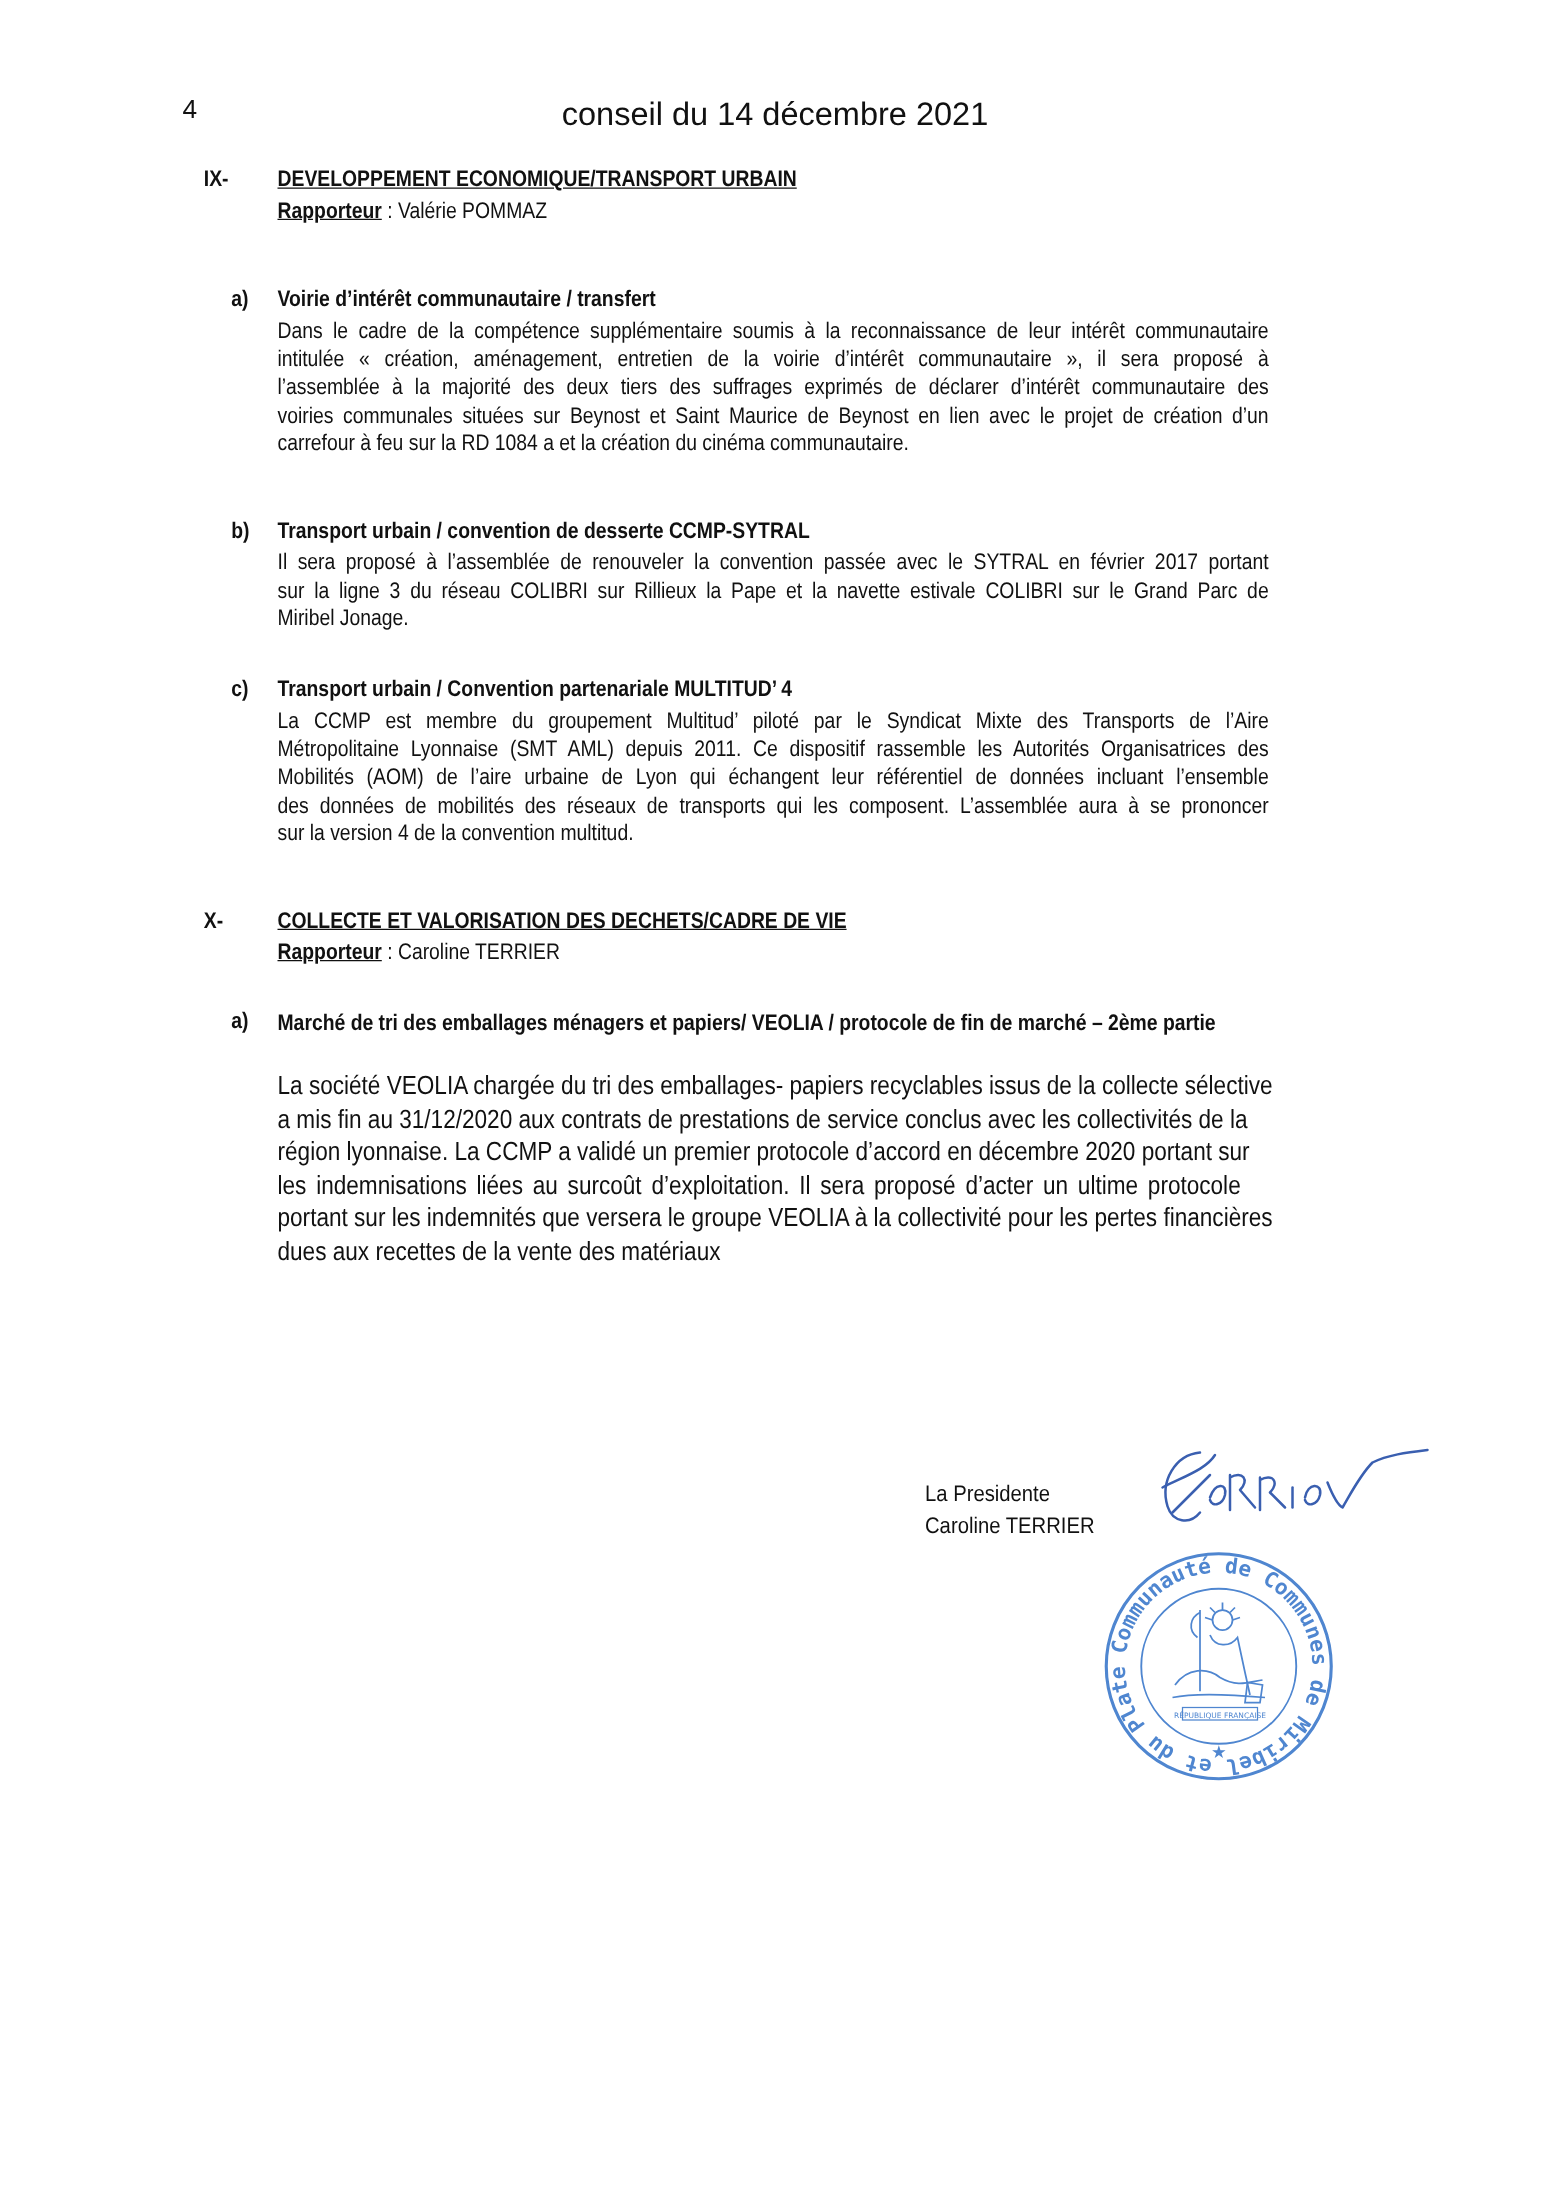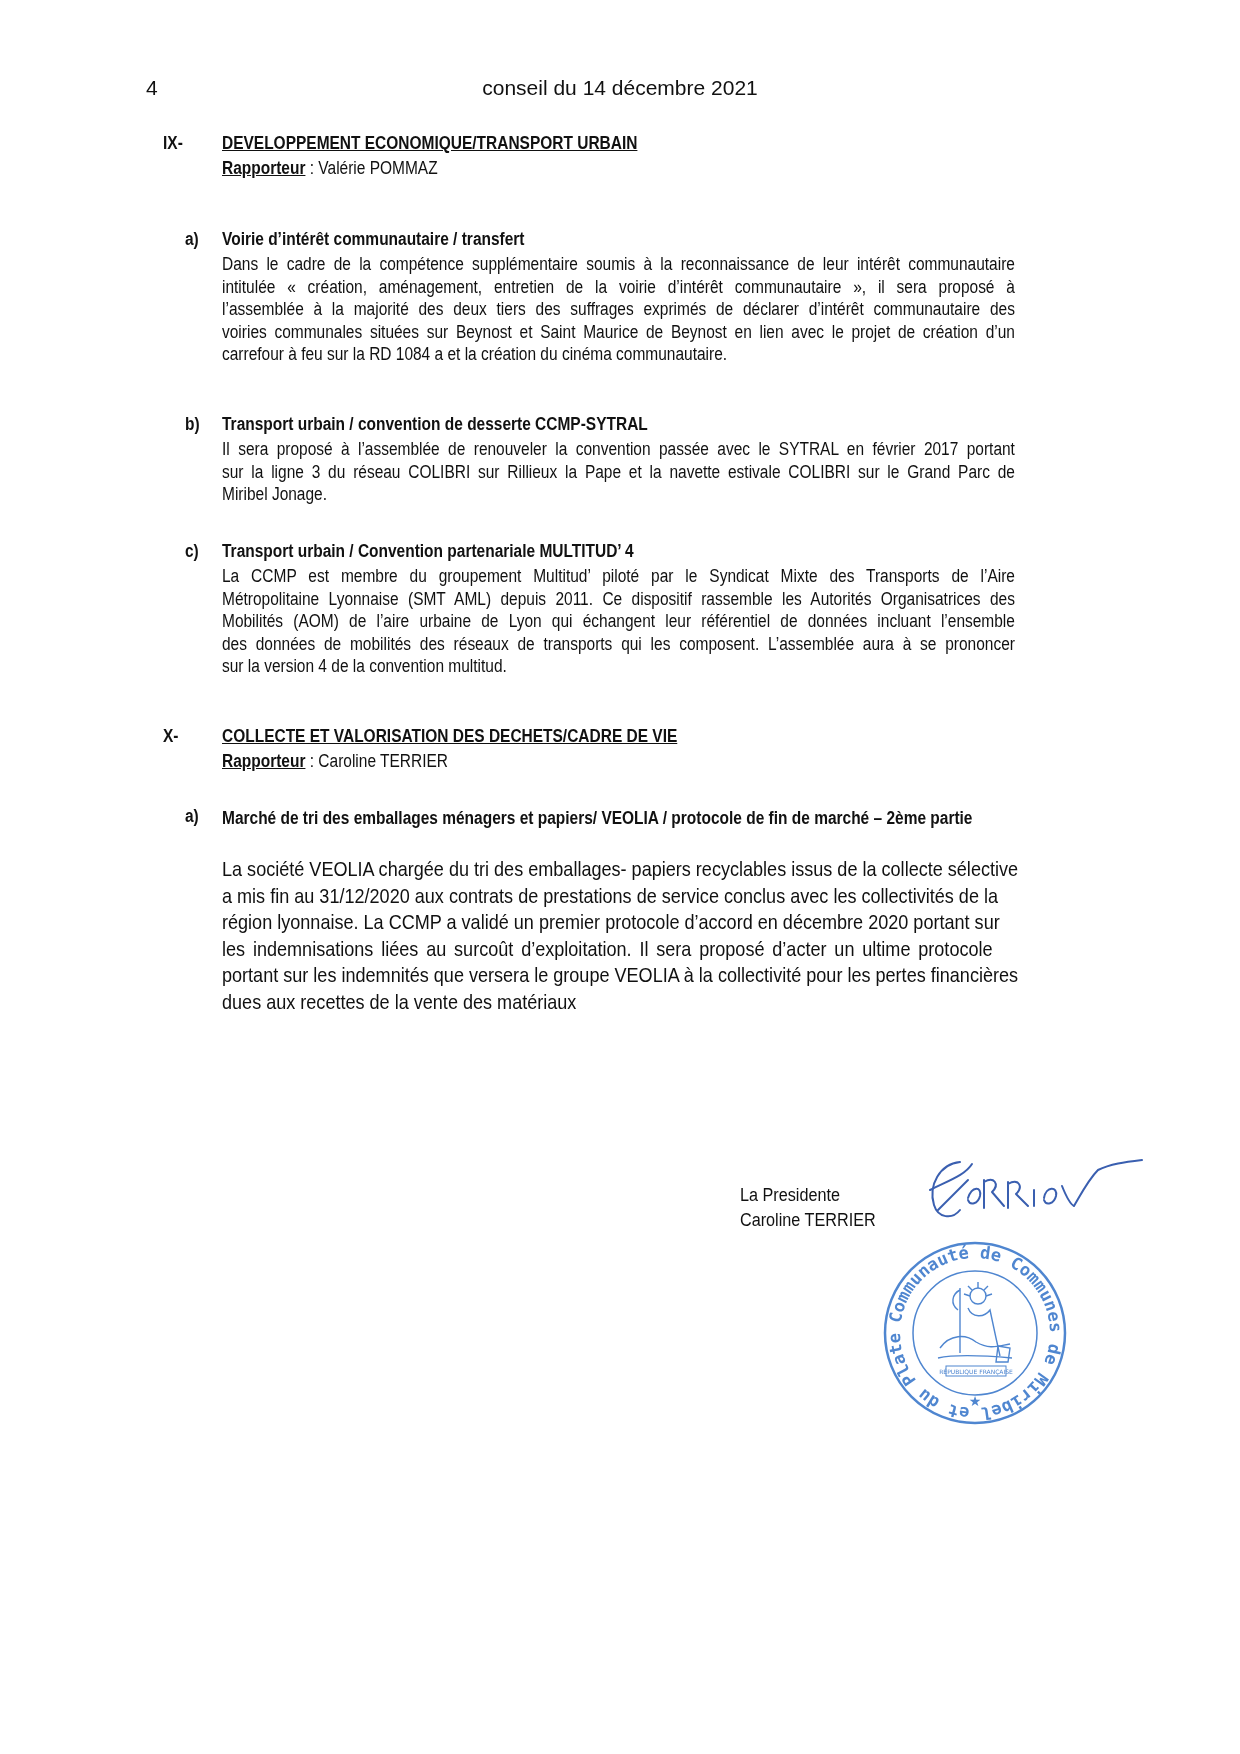--- a/index.html
+++ b/index.html
@@ -20,21 +20,21 @@
       left: 146px;
       top: 76px;
       font-size: 21px;
     }
     .page-header {
       position: absolute;
       left: 0;
       width: 1240px;
       top: 76px;
       text-align: center;
-      font-size: 21px;
+      font-size: 26px;
     }
     .section {
       position: absolute;
       left: 0;
       width: 1240px;
     }
     .section-num {
       position: absolute;
       left: 163px;
       font-weight: bold;

